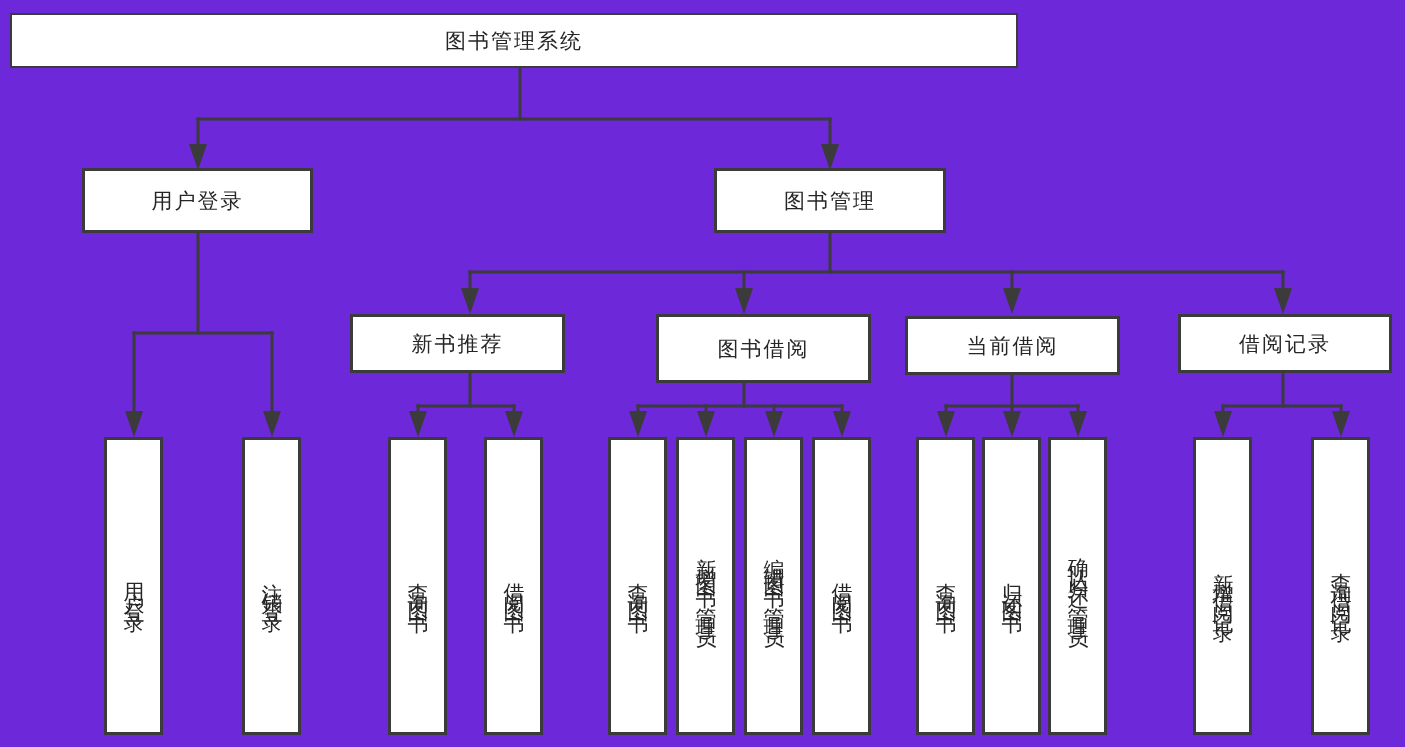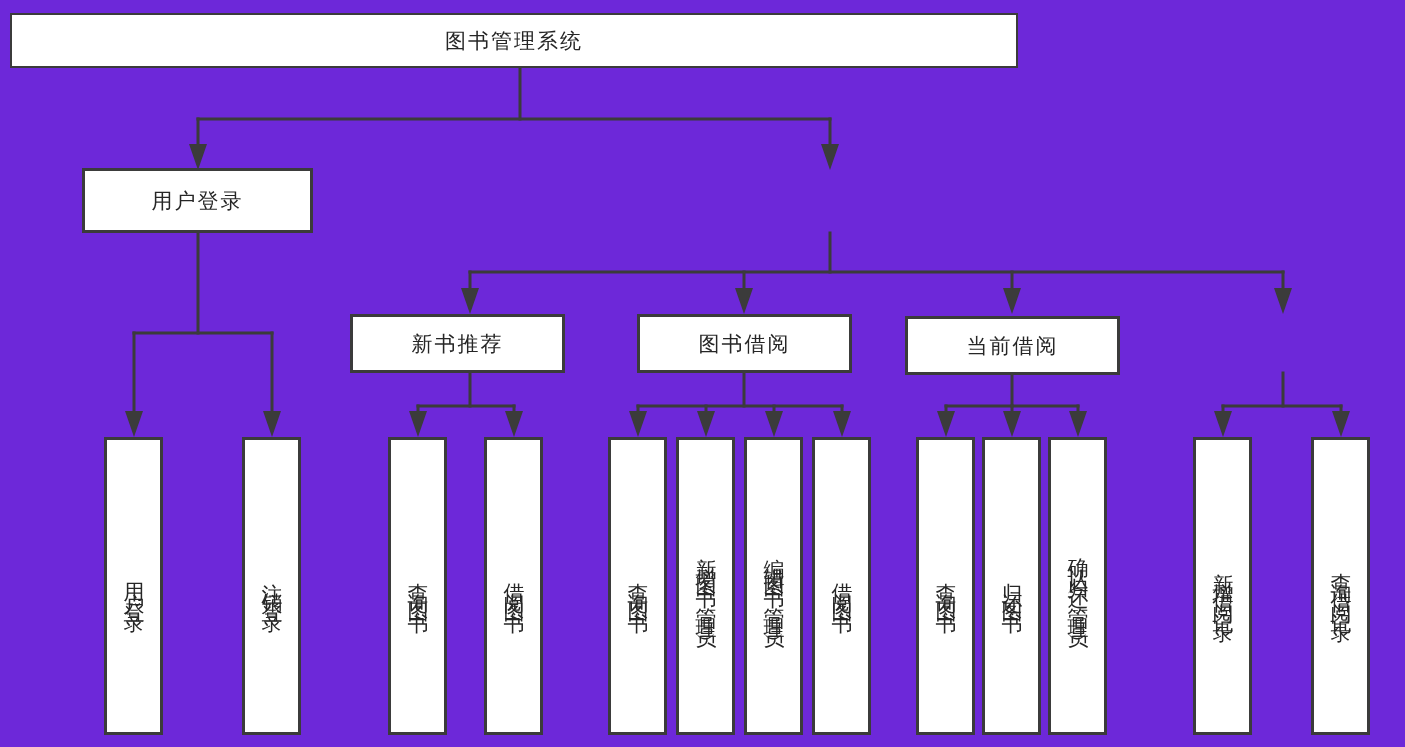--- a/index.html
+++ b/index.html
@@ -120,29 +120,35 @@
       <polygon points="1332,411 1350,411 1341,437" fill="#3b3b3b"></polygon>
     </svg>
 
   <div class="box hbox root">
     <span>图书管理系统</span>
   </div>
 
   <div class="box hbox" style="left:82px;top:168px;width:231px;height:65px">
     <span>用户登录</span>
   </div>
+  <div class="box hbox" style="left:714px;top:168px;width:232px;height:65px">
+    <span>图书管理</span>
+  </div>
 
   <div class="box hbox" style="left:350px;top:314px;width:215px;height:59px">
     <span>新书推荐</span>
   </div>
-  <div class="box hbox" style="left:637px;top:314px;width:215px;height:59px">
+  <div class="box hbox" style="left:656px;top:314px;width:215px;height:69px">
     <span>图书借阅</span>
   </div>
   <div class="box hbox" style="left:905px;top:316px;width:215px;height:59px">
     <span>当前借阅</span>
+  </div>
+  <div class="box hbox" style="left:1178px;top:314px;width:214px;height:59px">
+    <span>借阅记录</span>
   </div>
 
   <div class="box vbox" style="left:104px">
     <span class="vtext">用户登录</span>
   </div>
   <div class="box vbox" style="left:242px">
     <span class="vtext">注销登录</span>
   </div>
 
   <div class="box vbox" style="left:388px">

